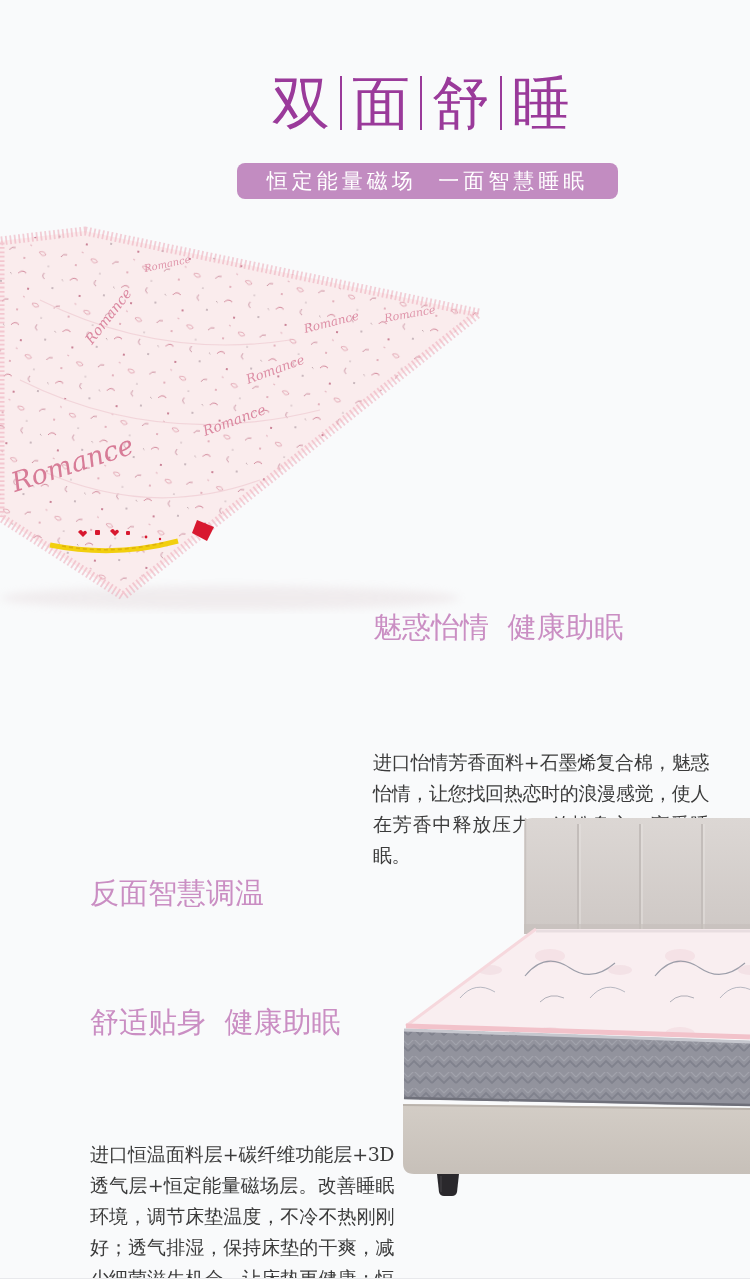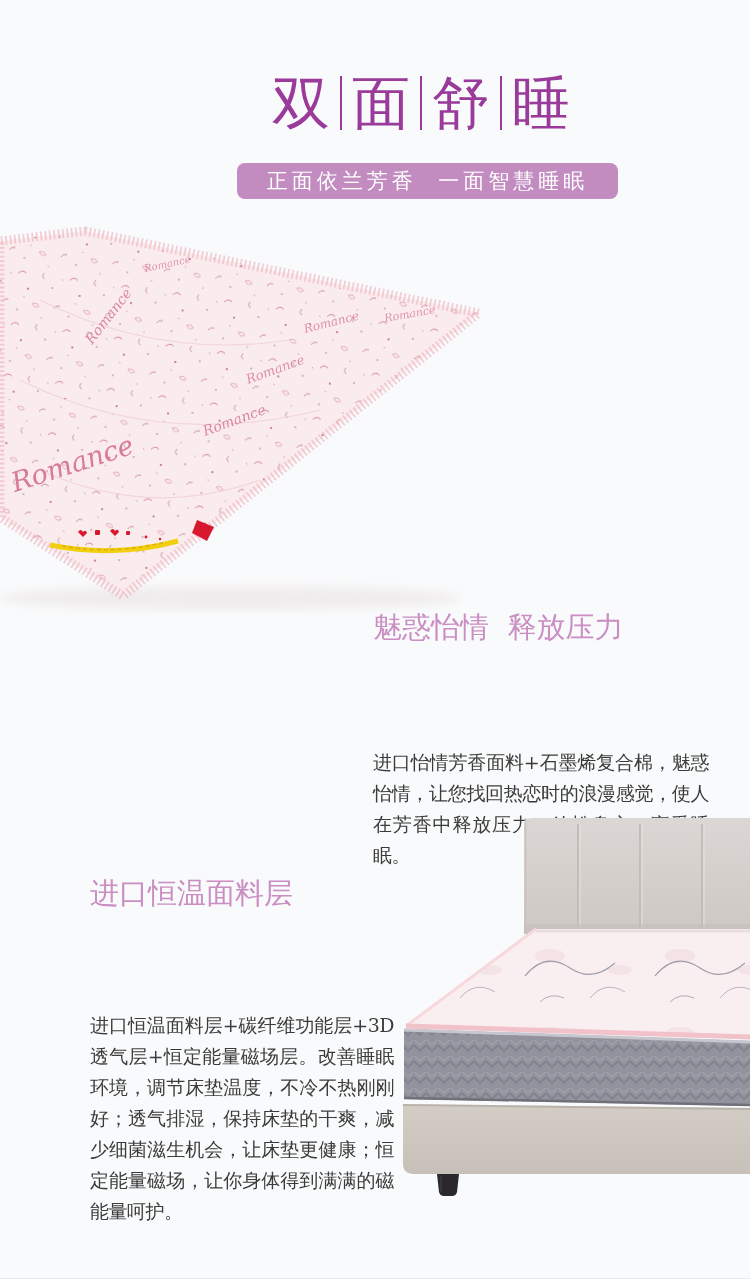--- a/index.html
+++ b/index.html
@@ -50,21 +50,21 @@
   <div class="title">
     <span class="tc">双</span>
     <span class="ts"></span>
     <span class="tc">面</span>
     <span class="ts"></span>
     <span class="tc">舒</span>
     <span class="ts"></span>
     <span class="tc">睡</span>
   </div>
 
-  <div class="banner">正面依兰芳香  一面智慧睡眠</div>
+  <div class="banner">恒定能量磁场  一面智慧睡眠</div>
 
   <svg class="topper-svg" viewBox="0 222 500 392" xmlns="http://www.w3.org/2000/svg">
     <defs>
       <filter id="bl" x="-30%" y="-30%" width="160%" height="160%">
           <feGaussianBlur stdDeviation="4"></feGaussianBlur>
         </filter>
       <pattern id="spk" width="52" height="52" patternUnits="userSpaceOnUse" patternTransform="rotate(8)">
         <path d="M4 8 q4 -5 8 -1" stroke="#b23a5a" stroke-width="0.7" fill="none" opacity="0.8"></path>
         <path d="M30 4 q-3 4 1 6" stroke="#8c2747" stroke-width="0.6" fill="none" opacity="0.7"></path>
         <circle cx="16" cy="22" r="0.9" fill="#a32c50" opacity="0.8"></circle>
@@ -107,28 +107,29 @@
       <rect x="126" y="531" width="4" height="4" rx="1"></rect>
       <circle cx="146" cy="537" r="1.4"></circle>
       <circle cx="160" cy="539" r="1.2"></circle>
     </g>
 
     <polygon points="197,520 214,527 207,541 192,533" style="fill:var(--tag_red)"></polygon>
   </svg>
 
   <section class="sec sec-front">
     <h2>
-      <span>魅惑怡情  释放压力</span>
+      <span>魅惑怡情  健康助眠</span>
     </h2>
     <p>进口怡情芳香面料+石墨烯复合棉，魅惑怡情，让您找回热恋时的浪漫感觉，使人在芳香中释放压力，放松身心，享受睡眠。</p>
   </section>
 
   <section class="sec sec-back">
     <h2>
-      <span>进口恒温面料层</span>
+      <span>反面智慧调温</span>
+      <span>舒适贴身  健康助眠</span>
     </h2>
     <p>进口恒温面料层+碳纤维功能层+3D透气层+恒定能量磁场层。改善睡眠环境，调节床垫温度，不冷不热刚刚好；透气排湿，保持床垫的干爽，减少细菌滋生机会，让床垫更健康；恒定能量磁场，让你身体得到满满的磁能量呵护。</p>
   </section>
 
   <svg class="bed-svg" viewBox="390 810 360 394" xmlns="http://www.w3.org/2000/svg">
     <defs>
       <linearGradient id="hb" x1="0" y1="0" x2="0" y2="1">
         <stop offset="0" stop-color="#dcd7d4"></stop>
           <stop offset="1" stop-color="#cec8c5"></stop>
       </linearGradient>

